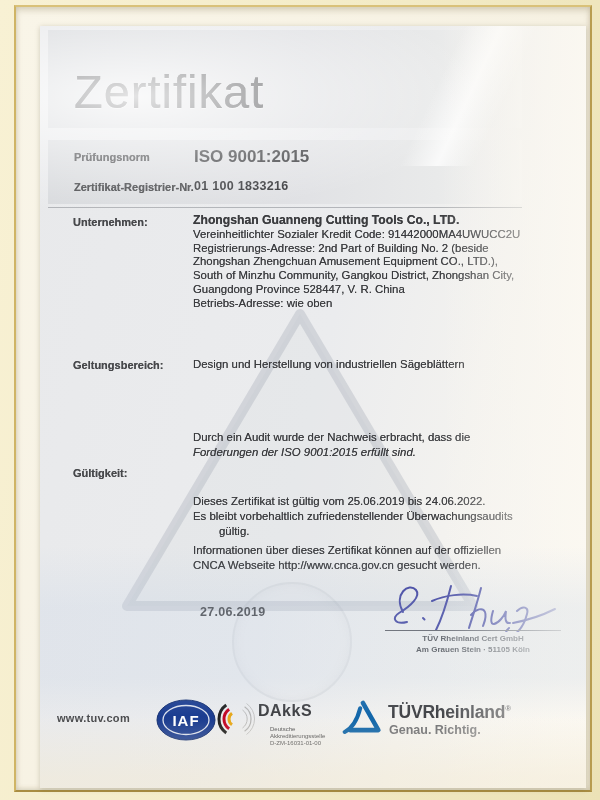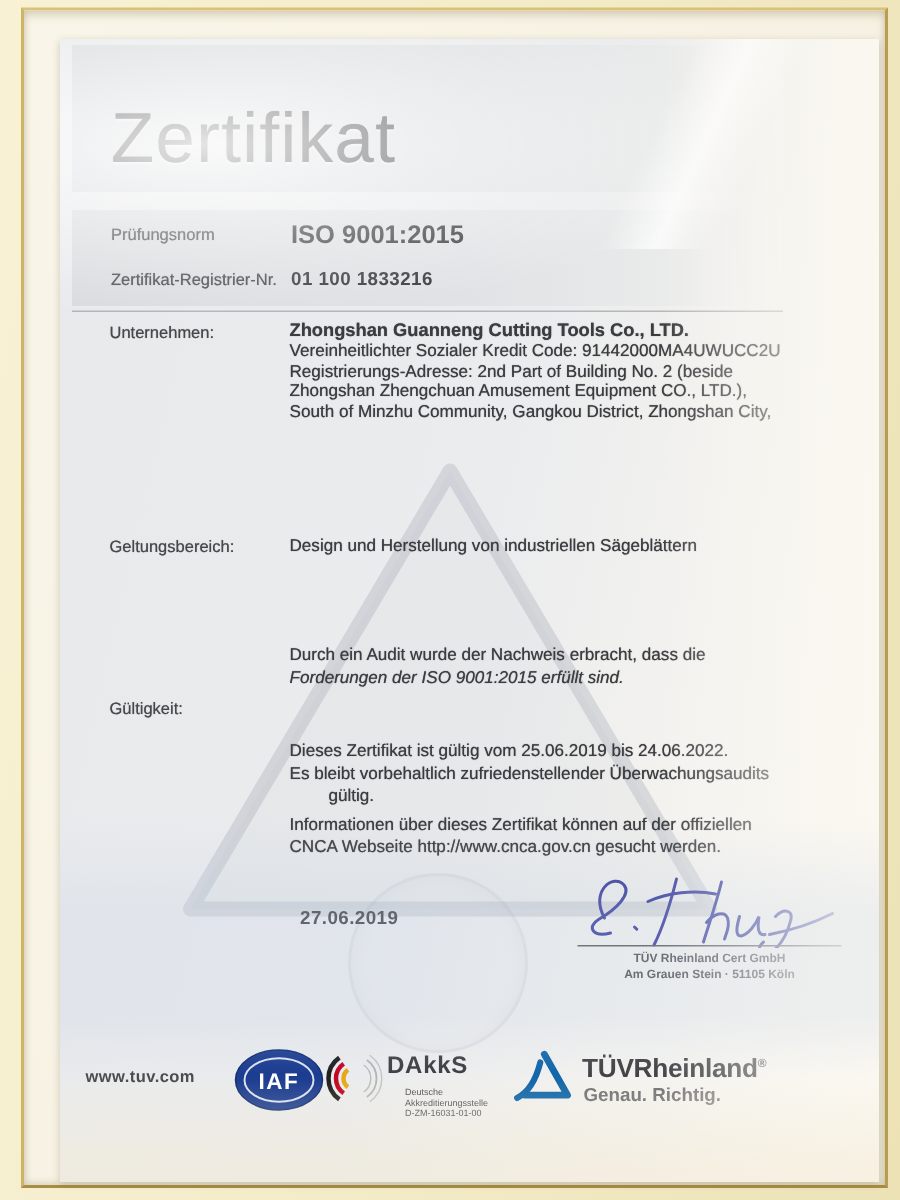--- a/index.html
+++ b/index.html
@@ -20,21 +20,21 @@
     box-shadow:0 1px 5px rgba(80,70,40,0.25);
   }
   .abs{position:absolute;}
   .band{
     background:linear-gradient(90deg,#d8dadd 0%,#e1e2e5 55%,#e9eaea 82%,rgba(246,245,242,0.55) 100%);
   }
   .title{
     font-size:47px;line-height:1;letter-spacing:1px;color:#4a4b4e;
     text-shadow:0 1px 1px rgba(255,255,255,0.55), 0 0 0.5px #4a4b4e;
   }
-  .lbl{font-size:11px;color:#47484b;text-shadow:0 0 0.5px rgba(70,72,75,0.8);}
+  .lbl{font-size:11px;color:#47484b;text-shadow:0 0 0.5px rgba(70,72,75,0.8);font-weight:bold;}
   .body-txt{font-size:11.4px;color:#3b3c3f;line-height:13.8px;text-shadow:0 0 0.6px rgba(59,60,63,0.85);}
   .bold{font-weight:700;}
   .iso-value{font-size:17px;font-weight:700;color:#37383b;}
   .reg-value{font-size:12.5px;font-weight:700;color:#37383b;letter-spacing:0.3px;}
   .divider{height:1px;background:rgba(110,115,122,0.45);}
   .sig-line{height:1px;background:#55565b;}
   .sig-org{font-size:8px;font-weight:700;color:#4a4b4e;line-height:10.5px;text-align:center;}
   .date-txt{font-size:12.5px;font-weight:700;color:#3e3f42;letter-spacing:0.3px;}
   .website{font-size:11px;font-weight:700;color:#46474a;letter-spacing:0.3px;}
   .brand{font-size:17.5px;font-weight:700;color:#3e3f42;letter-spacing:-0.2px;}
@@ -71,20 +71,22 @@
 
   <div class="divider abs" style="left:8px;top:181px;width:474px;"></div>
 
   <div class="lbl abs" style="left:33px;top:190px;">Unternehmen:</div>
   <div class="abs" style="left:153px;top:188px;width:330px;">
     <div class="body-txt bold" style="font-size:12.2px;">Zhongshan Guanneng Cutting Tools Co., LTD.</div>
     <div class="body-txt">Vereinheitlichter Sozialer Kredit Code: 91442000MA4UWUCC2U</div>
     <div class="body-txt">Registrierungs-Adresse: 2nd Part of Building No. 2 (beside</div>
     <div class="body-txt">Zhongshan Zhengchuan Amusement Equipment CO., LTD.),</div>
     <div class="body-txt">South of Minzhu Community, Gangkou District, Zhongshan City,</div>
+    <div class="body-txt">Guangdong Province 528447, V. R. China</div>
+    <div class="body-txt">Betriebs-Adresse: wie oben</div>
   </div>
 
   <div class="lbl abs" style="left:33px;top:333px;">Geltungsbereich:</div>
   <div class="body-txt abs" style="left:153px;top:332px;width:330px;">Design und Herstellung von industriellen Sägeblättern</div>
 
   <div class="abs" style="left:153px;top:404px;width:330px;">
     <div class="body-txt" style="line-height:15px;">Durch ein Audit wurde der Nachweis erbracht, dass die</div>
     <div class="body-txt" style="line-height:15px;font-style:italic;">Forderungen der ISO 9001:2015 erfüllt sind.</div>
   </div>
 

